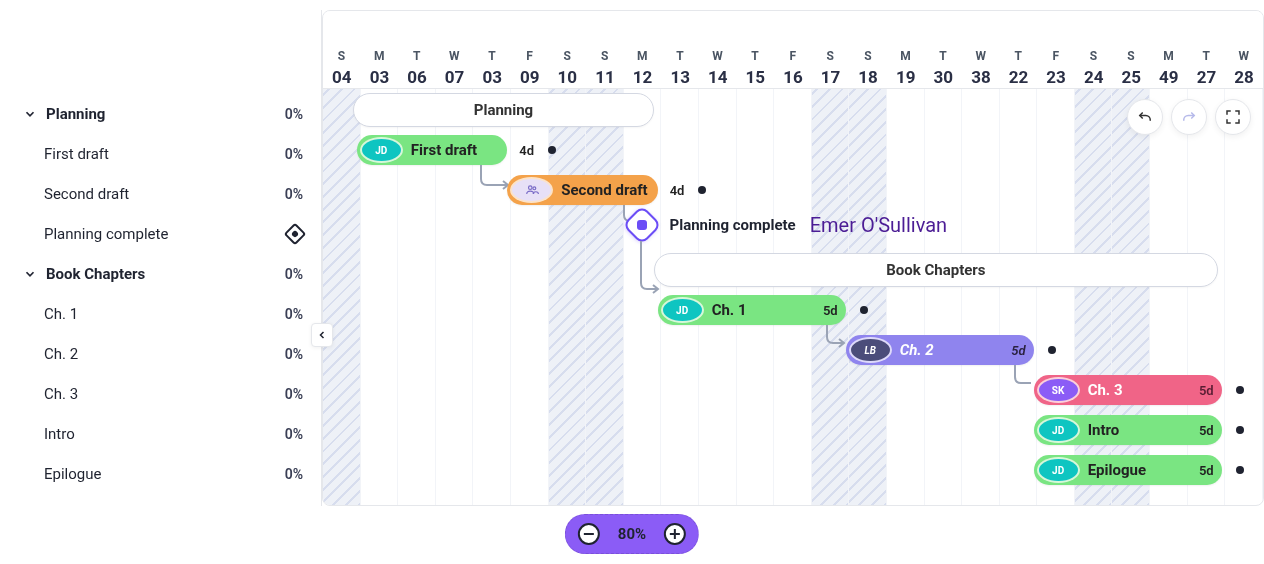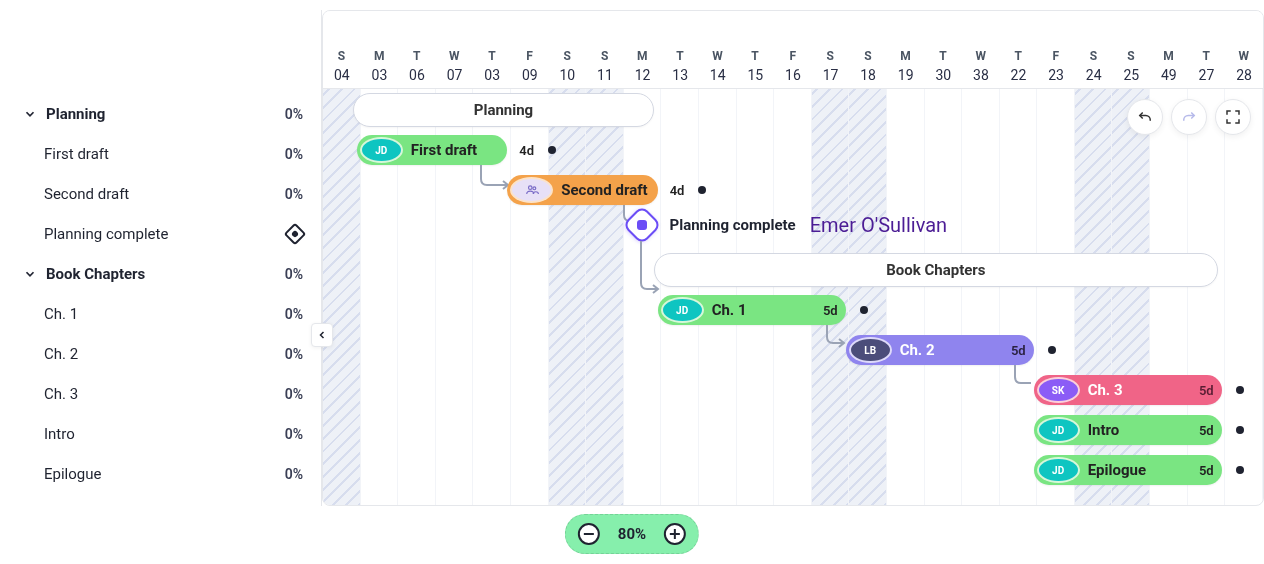--- a/index.html
+++ b/index.html
@@ -92,21 +92,21 @@
     background:#fff;
     border-bottom:1px solid var(--border);
     z-index:5;
   }
   .header .dow,.header .dom{
     position:absolute;left:0;right:0;
     display:flex;
     text-align:center;
   }
   .header .dow{top:38px;font-size:12px;color:#4b5563;font-weight:700;letter-spacing:.04em}
-  .header .dom{top:56px;font-size:14px;color:#2a2f45;font-weight:400}
+  .header .dom{top:56px;font-size:17px;color:#2a2f45;font-weight:700}
   .header .cell{width:var(--col-w);flex:0 0 var(--col-w)}
 
   .rows{
     position:absolute;top:78px;left:0;right:0;bottom:0;
   }
 
   
   .summary{
     position:absolute;
     height:34px;
@@ -133,21 +133,21 @@
     font-size:10px;font-weight:700;color:#fff;
     box-shadow:0 0 0 2px rgba(255,255,255,.7);
   }
   .task .title{margin-left:10px}
   .task .dur{margin-left:auto;margin-right:8px;font-weight:600;font-size:13px;color:#222}
   .status-dot{width:8px;height:8px;border-radius:50%;background:#1f2330;display:inline-block;margin-left:14px}
   .task-wrap{position:absolute;display:flex;align-items:center}
 
   .c-green{background:var(--green)}
   .c-orange{background:var(--orange)}
-  .c-purple{background:var(--purple);}
+  .c-purple{background:var(--purple);font-style:italic;}
   .c-purple .title{color:#fff}
   .c-pink{background:var(--pink)}
   .c-pink .title{color:#fff}
 
   
   .milestone{
     position:absolute;display:flex;align-items:center;gap:14px;
   }
   .milestone .diamond{
     width:28px;height:28px;border:2px solid var(--milestone);border-radius:8px;background:#fff;transform:rotate(45deg);
@@ -186,21 +186,21 @@
     box-shadow:0 1px 4px rgba(0,0,0,.06);
     cursor:pointer;
   }
   .collapse-handle svg{width:12px;height:12px}
 
   
   .zoom{
     position:absolute;bottom:10px;left:50%;transform:translateX(-50%);
     display:flex;align-items:center;gap:18px;
     border:1px dashed rgba(0,0,0,.12);padding:8px 12px;border-radius:30px;
-    background:#86efac;
+    background:#8b5cf6;
   }
   .zoom .zbtn{
     width:22px;height:22px;border-radius:50%;border:2px solid #1f2330;
     display:flex;align-items:center;justify-content:center;cursor:pointer;background:#fff;
     position:relative;
   }
   .zbtn::before,.zbtn::after{content:"";position:absolute;background:#1f2330}
   .zbtn::before{width:10px;height:2px}
   .zoom .plus::after{width:2px;height:10px}
   .zoom .pct{font-weight:700;font-size:15px}

